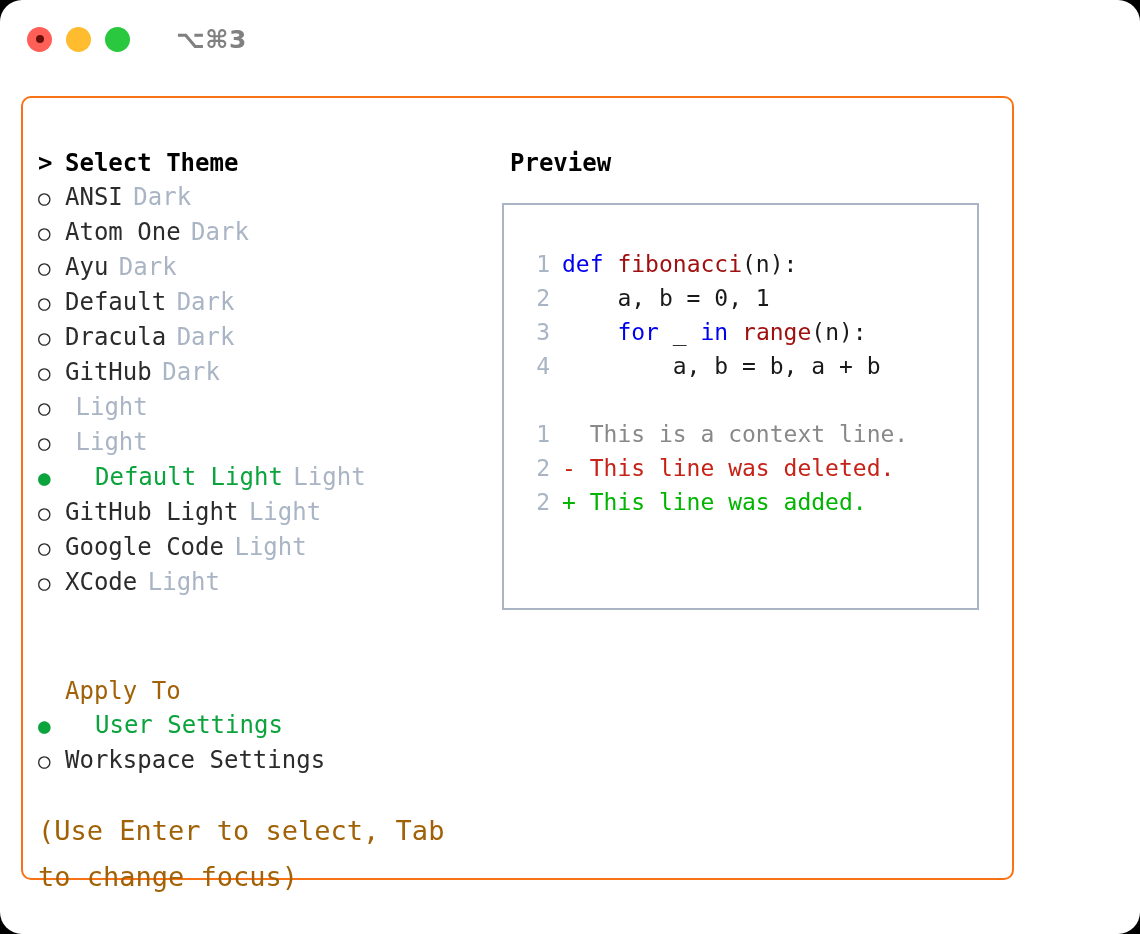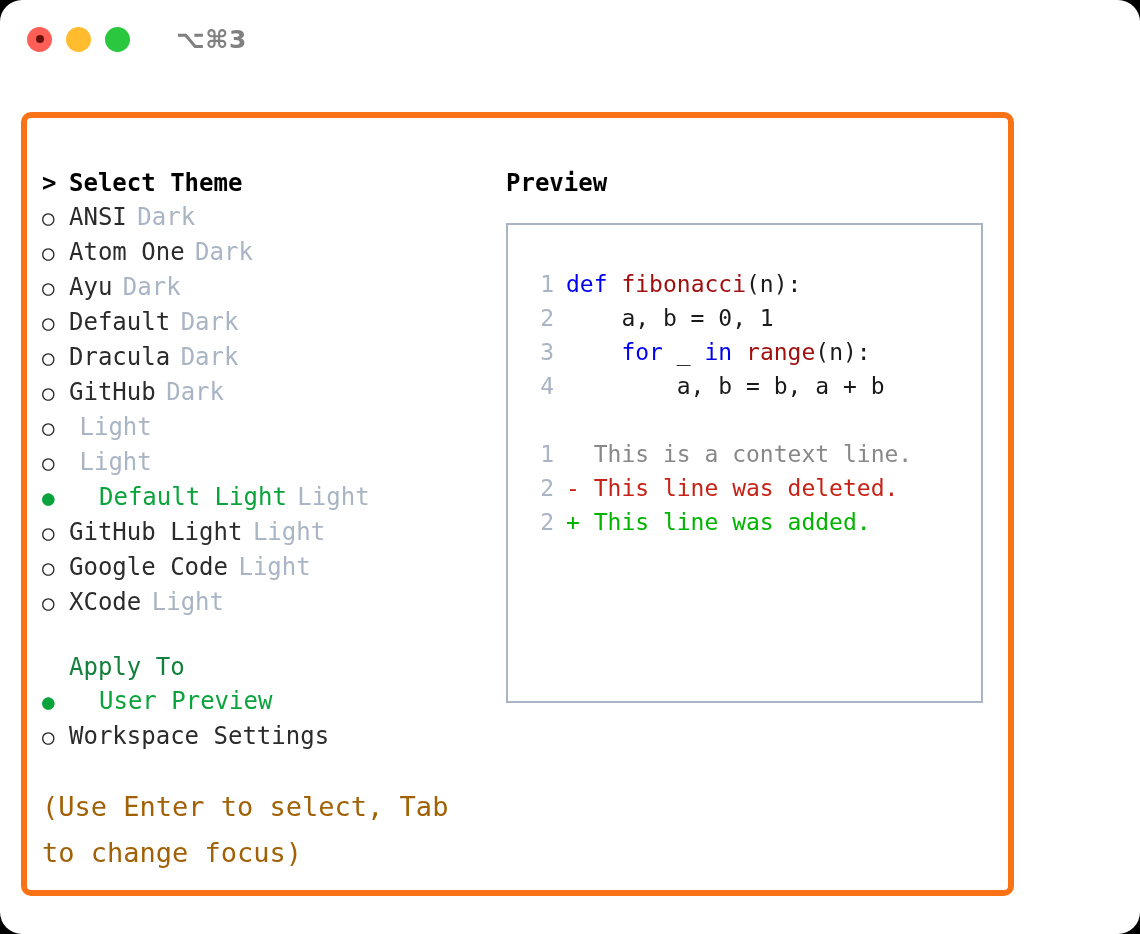--- a/index.html
+++ b/index.html
@@ -73,24 +73,24 @@
     font-weight: bold;
     letter-spacing: 0.5px;
     line-height: 1;
     font-family: "DejaVu Sans", "Liberation Sans", sans-serif;
   }
 
   
   .panel {
     position: absolute;
     left: 21px;
-    top: 112px;
+    top: 96px;
     width: 993px;
     height: 784px;
-    border: 6px solid #f97316;
+    border: 2px solid #f97316;
     border-radius: 10px;
     box-sizing: border-box;
     background: #ffffff;
   }
 
   .panel-inner {
     position: absolute;
     left: 0;
     top: 0;
     right: 0;
@@ -139,46 +139,47 @@
   .opt-kind {
     color: #a9b4c4;
     margin-left: 10.5px;
   }
 
   .spacer-1 { height: 30px; }
   .spacer-2 { height: 30px; }
 
   .section-head {
     font-size: 24px;
-    color: #15803d;
+    color: #a16207;
     line-height: 34px;
     white-space: pre;
     padding-left: 27px;
+    margin-top: 44px;
   }
 
   .hint {
     color: #a16207;
     font-size: 27px;
     line-height: 46px;
     width: 410px;
     white-space: pre-wrap;
   }
 
   
   .preview-head {
     font-size: 24px;
     font-weight: bold;
     color: #000000;
     line-height: 34px;
-    margin-left: 0px;
+    margin-left: 8px;
   }
   .preview-box {
     margin-top: 23px;
     width: 477px;
-    height: 480px;
+    height: 407px;
     border: 2px solid #a9b4c4;
     box-sizing: border-box;
     background: #ffffff;
     padding: 42px 0 0 16px;
   }
   .code-line {
     font-size: 23px;
     line-height: 34px;
     white-space: pre;
     color: #1a1a1a;
@@ -231,21 +232,21 @@
             <div class="opt"><span class="bullet">○</span><span class="opt-label">GitHub Light</span><span class="opt-kind">Light</span></div>
             <div class="opt"><span class="bullet">○</span><span class="opt-label">Google Code</span><span class="opt-kind">Light</span></div>
             <div class="opt"><span class="bullet">○</span><span class="opt-label">XCode</span><span class="opt-kind">Light</span></div>
           </div>
 
         <div class="spacer-1"></div>
 
         <div class="section-head">Apply To</div>
 
         <div id="apply-list">
-            <div class="opt selected"><span class="bullet on">●</span><span class="opt-label">User Preview</span></div>
+            <div class="opt selected"><span class="bullet on">●</span><span class="opt-label">User Settings</span></div>
             <div class="opt"><span class="bullet">○</span><span class="opt-label">Workspace Settings</span></div>
           </div>
 
         <div class="spacer-2"></div>
 
         <div class="hint">(Use Enter to select, Tab to change focus)</div>
       </div>
 
       <div class="right-col">
         <div class="preview-head">Preview</div>

